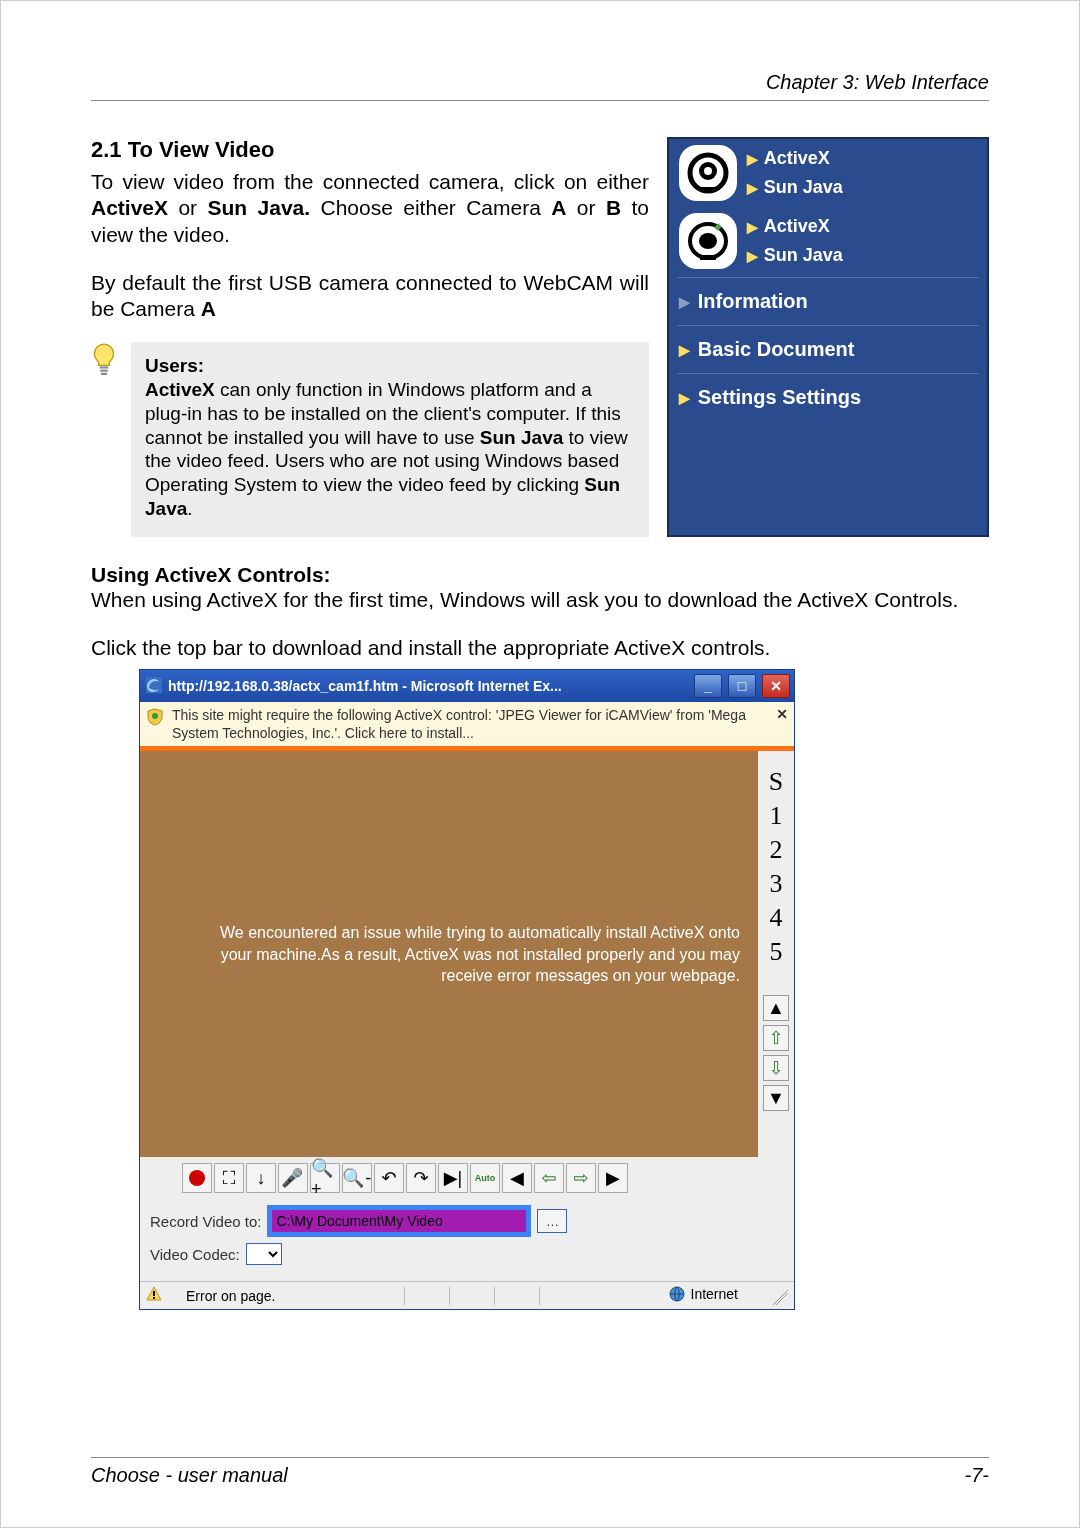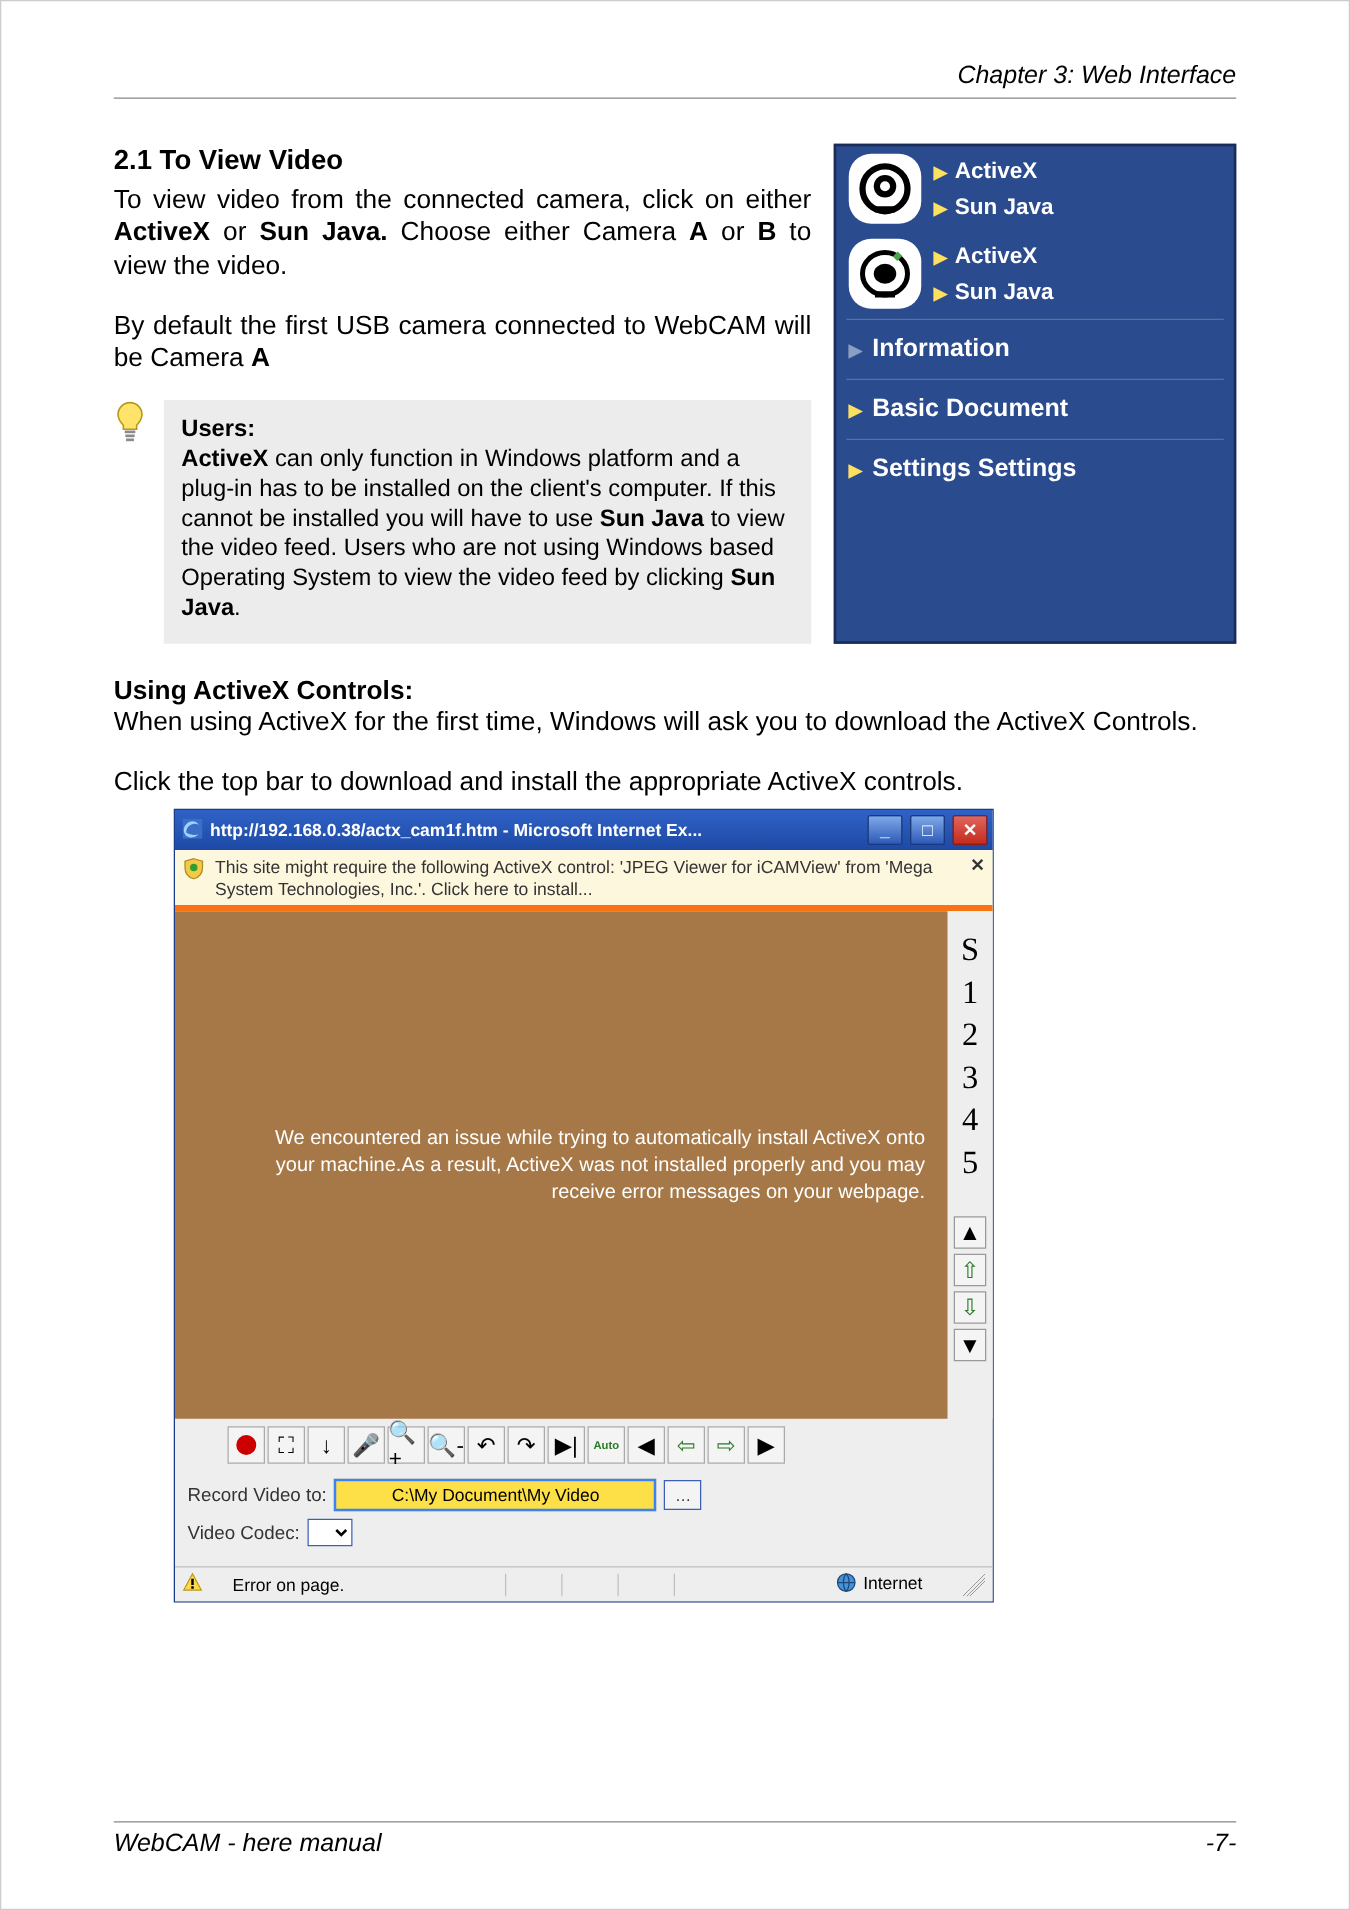--- a/index.html
+++ b/index.html
@@ -5,21 +5,21 @@
   body {
     margin: 0;
     background: #fff;
     font-family: Arial, Helvetica, sans-serif;
     color: #000;
   }
   .page {
     width: 1080px;
     height: 1528px;
     box-sizing: border-box;
-    padding: 48px 90px 40px 90px;
+    padding: 70px 90px 40px 90px;
     position: relative;
     border: 1px solid #ccc;
     margin: 0 auto;
   }
   .header-right {
     text-align: right;
     font-style: italic;
     font-size: 20px;
     padding-bottom: 6px;
   }
@@ -190,26 +190,25 @@
   }
   .rec { width: 16px; height: 16px; border-radius: 50%; background: #c00; }
   .ie-fields {
     background: #eee;
     padding: 6px 10px 10px 10px;
     font-size: 15px;
     color: #333;
   }
   .ie-fields .row { display: flex; align-items: center; gap: 6px; margin-bottom: 6px; }
   .ie-fields input[type=text] {
-    border: 2px solid #3b82f6;
-    background: #fde047;
+    border: 5px solid #3b82f6;
+    background: #a21caf;
     height: 22px;
     padding: 0 4px;
     font-size: 14px;
-    text-align: center;
   }
   .ie-fields .browse {
     width: 28px; height: 22px; border: 1px solid #3b5fb4; background: #f4f4f4;
     display: flex; align-items: center; justify-content: center; font-size: 13px;
   }
   .ie-fields select {
     width: 36px; height: 22px; border: 1px solid #3b5fb4; background: #fff;
   }
   .ie-status {
     border-top: 1px solid #c0c0c0;
@@ -439,17 +438,17 @@
         </span>
         <span>Internet</span>
       </span>
       <div class="grip"></div>
     </div>
   </div>
 
   <div class="footer">
     <div class="hr2"></div>
     <div class="row">
-      <span>WebCAM - here manual</span>
+      <span>Choose - user manual</span>
       <span>-7-</span>
     </div>
   </div>
 </div>
 
 </body></html>

